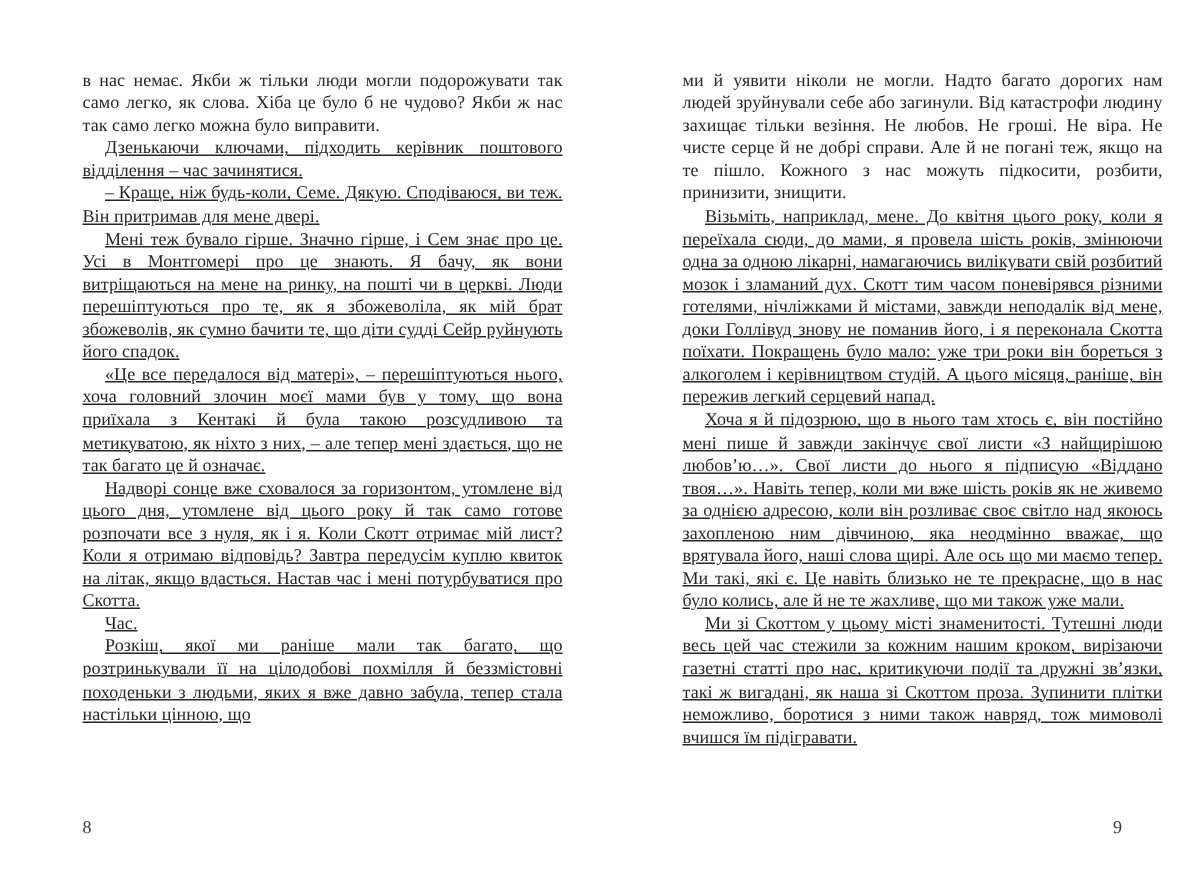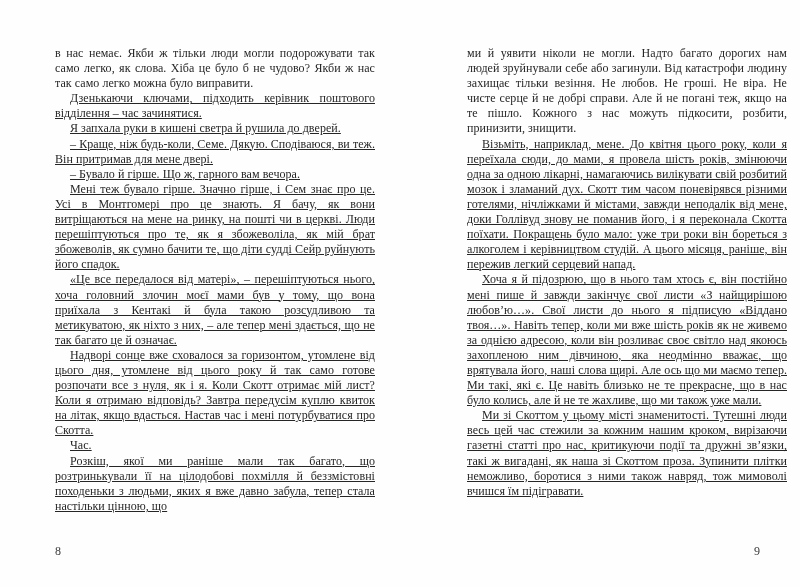--- a/index.html
+++ b/index.html
@@ -15,21 +15,21 @@
     font-family: "Liberation Serif", "DejaVu Serif", serif;
     color: #262626;
     overflow: hidden;
   }
   .page {
     position: absolute;
     top: 0;
     height: 587px;
   }
   .page-left  { left: 55px;  width: 320px; }
-  .page-right { left: 467px; width: 320px; }
+  .page-right { left: 455px; width: 320px; }
   .text-block {
     position: absolute;
     top: 46px;
     left: 0;
     width: 320px;
     text-align: justify;
     font-size: 12px;
     line-height: 15.1px;
     letter-spacing: 0.05px;
   }
@@ -45,23 +45,21 @@
   .num-right { left: 287px; }
 </style>
 </head>
 <body>
 
 <div class="spread">
   <div class="page page-left">
     <div class="text-block">
         <p class="para">в нас немає. Якби ж тільки люди могли подорожувати так само легко, як слова. Хіба це було б не чудово? Якби ж нас так само легко можна було виправити.</p>
         <p class="para indent">Дзенькаючи ключами, підходить керівник поштового відділення – час зачинятися.</p>
-        <p class="para indent">Я запхала руки в кишені светра й рушила до дверей.</p>
         <p class="para indent">– Краще, ніж будь-коли, Семе. Дякую. Сподіваюся, ви теж. Він притримав для мене двері.</p>
-        <p class="para indent">– Бувало й гірше. Що ж, гарного вам вечора.</p>
         <p class="para indent">Мені теж бувало гірше. Значно гірше, і Сем знає про це. Усі в Монтгомері про це знають. Я бачу, як вони витріщаються на мене на ринку, на пошті чи в церкві. Люди перешіптуються про те, як я збожеволіла, як мій брат збожеволів, як сумно бачити те, що діти судді Сейр руйнують його спадок.</p>
         <p class="para indent">«Це все передалося від матері», – перешіптуються нього, хоча головний злочин моєї мами був у тому, що вона приїхала з Кентакі й була такою розсудливою та метикуватою, як ніхто з них, – але тепер мені здається, що не так багато це й означає.</p>
         <p class="para indent">Надворі сонце вже сховалося за горизонтом, утомлене від цього дня, утомлене від цього року й так само готове розпочати все з нуля, як і я. Коли Скотт отримає мій лист? Коли я отримаю відповідь? Завтра передусім куплю квиток на літак, якщо вдасться. Настав час і мені потурбуватися про Скотта.</p>
         <p class="para indent">Час.</p>
         <p class="para indent">Розкіш, якої ми раніше мали так багато, що розтринькували її на цілодобові похмілля й беззмістовні походеньки з людьми, яких я вже давно забула, тепер стала настільки цінною, що</p>
       </div>
     <div class="page-num num-left">8</div>
   </div>
   <div class="page page-right">
     <div class="text-block">

